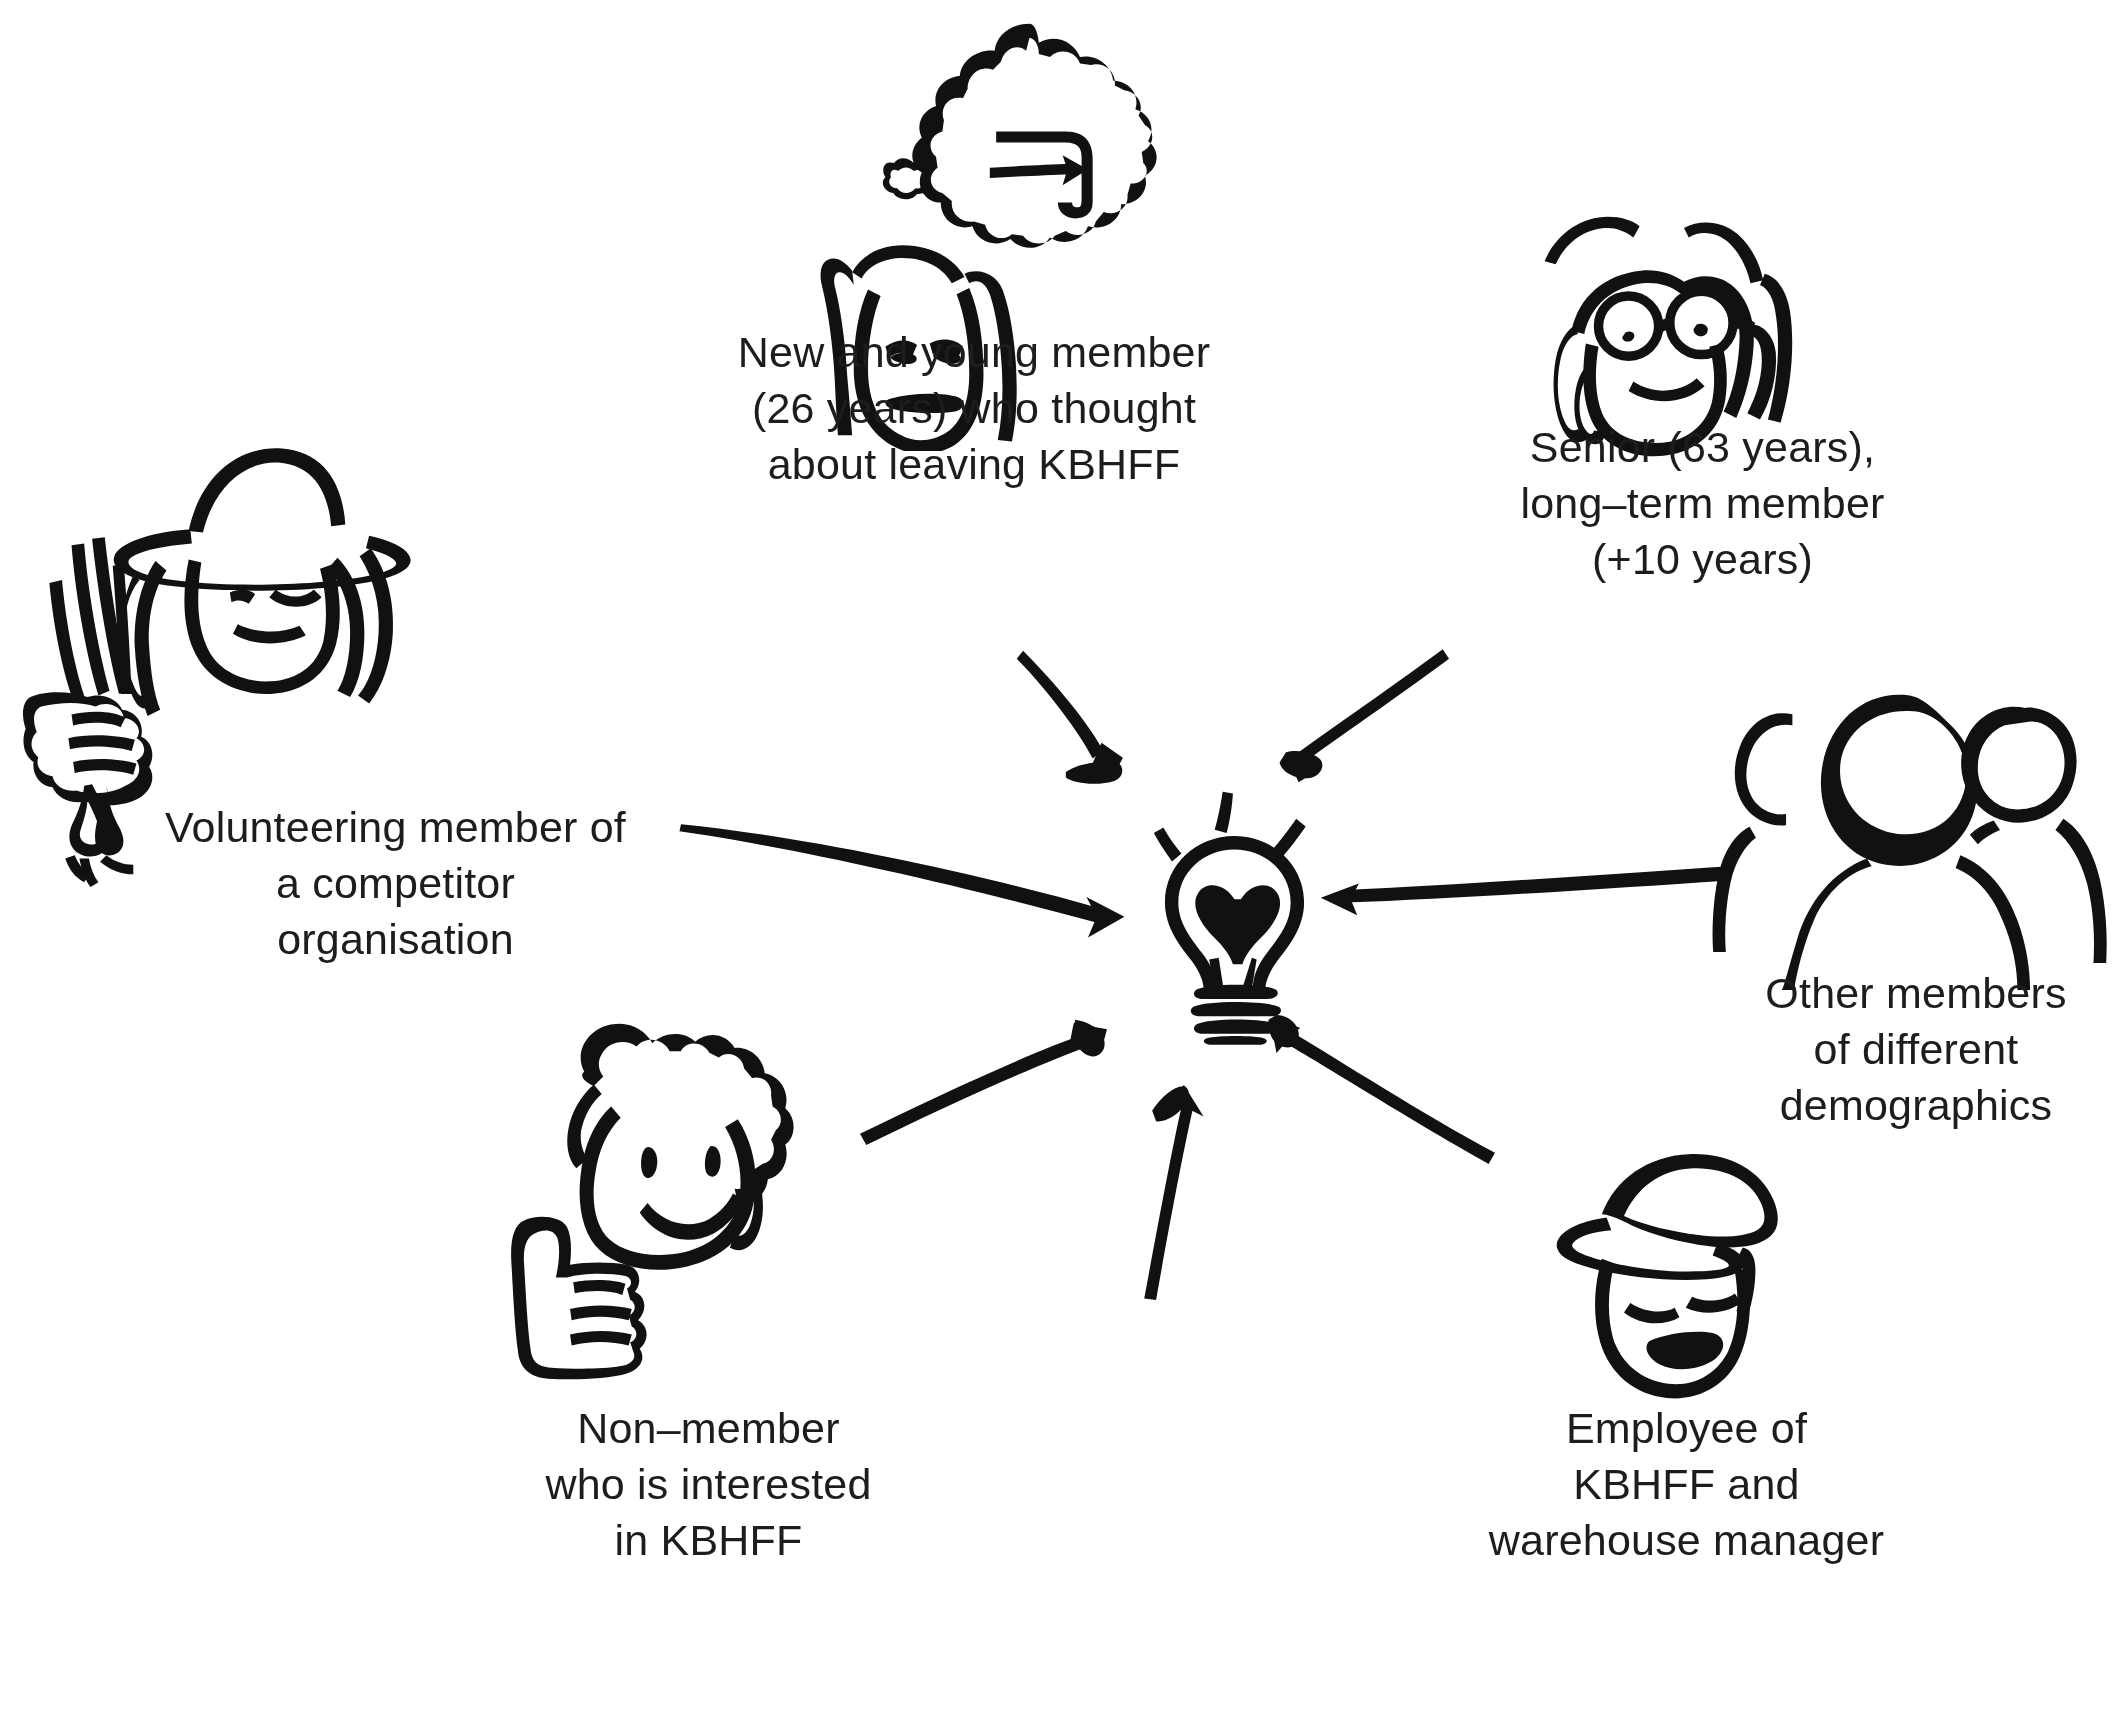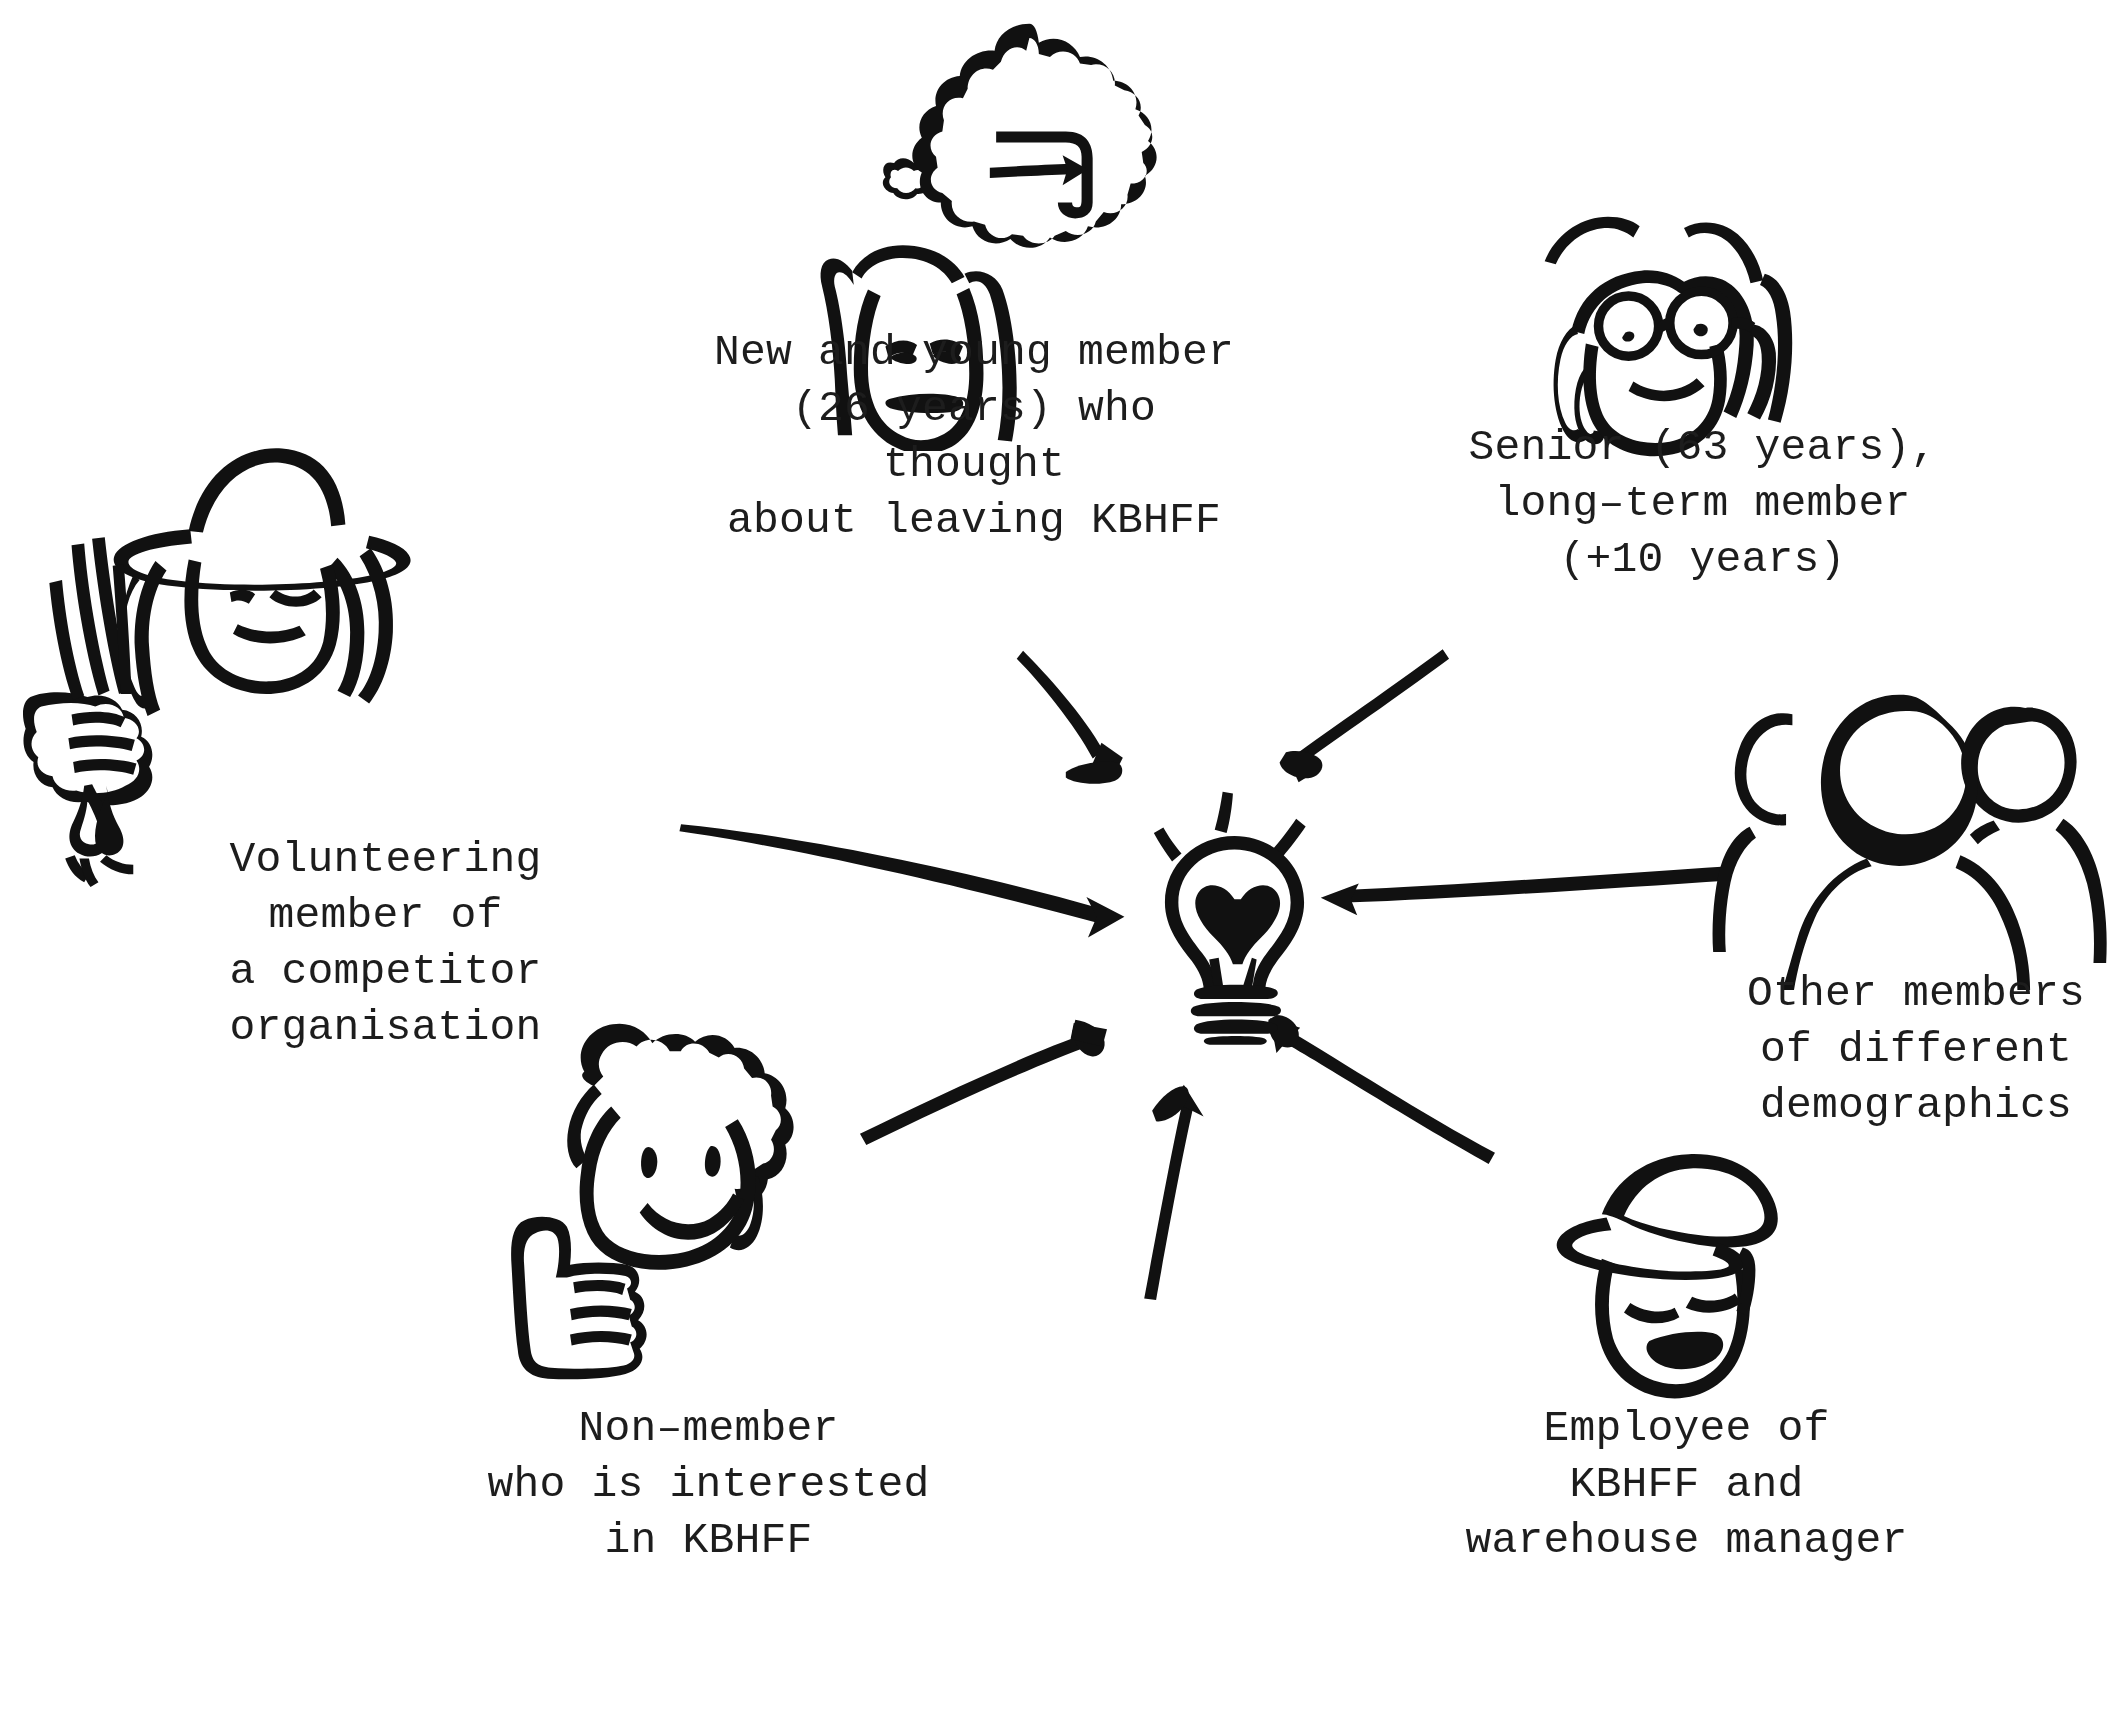--- a/index.html
+++ b/index.html
@@ -29,21 +29,21 @@
     display: block;
   }
   .caption {
     position: absolute;
     text-align: center;
     font-size: 43px;
     line-height: 1.30;
     color: #1d1d1d;
     letter-spacing: 0.2px;
     white-space: pre-line;
-    font-family: Liberation Mono, monospace;
+    font-family: Liberation Sans, sans-serif;
   }
   #arrows {
     position: absolute;
     left: 0; top: 0;
     width: 2119px;
     height: 1730px;
     pointer-events: none;
   }
   .ink { fill: #111111; }
   .inkstroke { stroke: #111111; fill: none; stroke-linecap: round; stroke-linejoin: round; }
@@ -419,21 +419,21 @@
       <path class="ink" d="M142 174 C146 222 150 288 152 336 L166 336 C164 286 160 220 156 172 Z"></path>
 
       <path class="ink" d="M106 452 C104 470 98 486 92 498 C84 514 86 530 100 538 C114 546 132 540 138 526 C144 510 138 488 128 472 C122 462 118 454 116 450 L106 452 Z
         M110 470 C116 482 124 498 126 510 C128 520 122 528 112 526 C102 524 98 516 102 506 C106 494 110 480 110 470 Z"></path>
       <path class="ink" d="M134 452 C136 472 142 490 150 504 C158 518 158 532 146 538 C134 544 122 536 120 522 C118 504 126 480 136 462 Z"></path>
 
       <path class="ink" d="M94 540 C98 550 104 558 112 564 L106 574 C94 568 86 556 82 544 Z"></path>
       <path class="ink" d="M112 544 C114 556 118 566 124 574 L114 580 C106 570 102 556 100 544 Z"></path>
       <path class="ink" d="M134 540 C144 548 156 552 168 552 L168 564 C152 564 138 558 126 548 Z"></path>
     </svg>
-    <div class="caption" style="left:148px; top:372px; width:475px;margin-top:32px;">Volunteering member of
+    <div class="caption" style="left:158px; top:372px; width:475px;">Volunteering member of
 a competitor
 organisation</div>
   </div>
 
   <div class="node" style="left:1710px; top:673px; width:412px; height:491px;">
     <svg class="art" width="412" height="317" viewBox="0 0 520 400" style="left:0px; top:0px;">
 
       <path class="ink" d="M104 52
         C76 46 50 62 38 92
         C26 122 30 156 50 176

